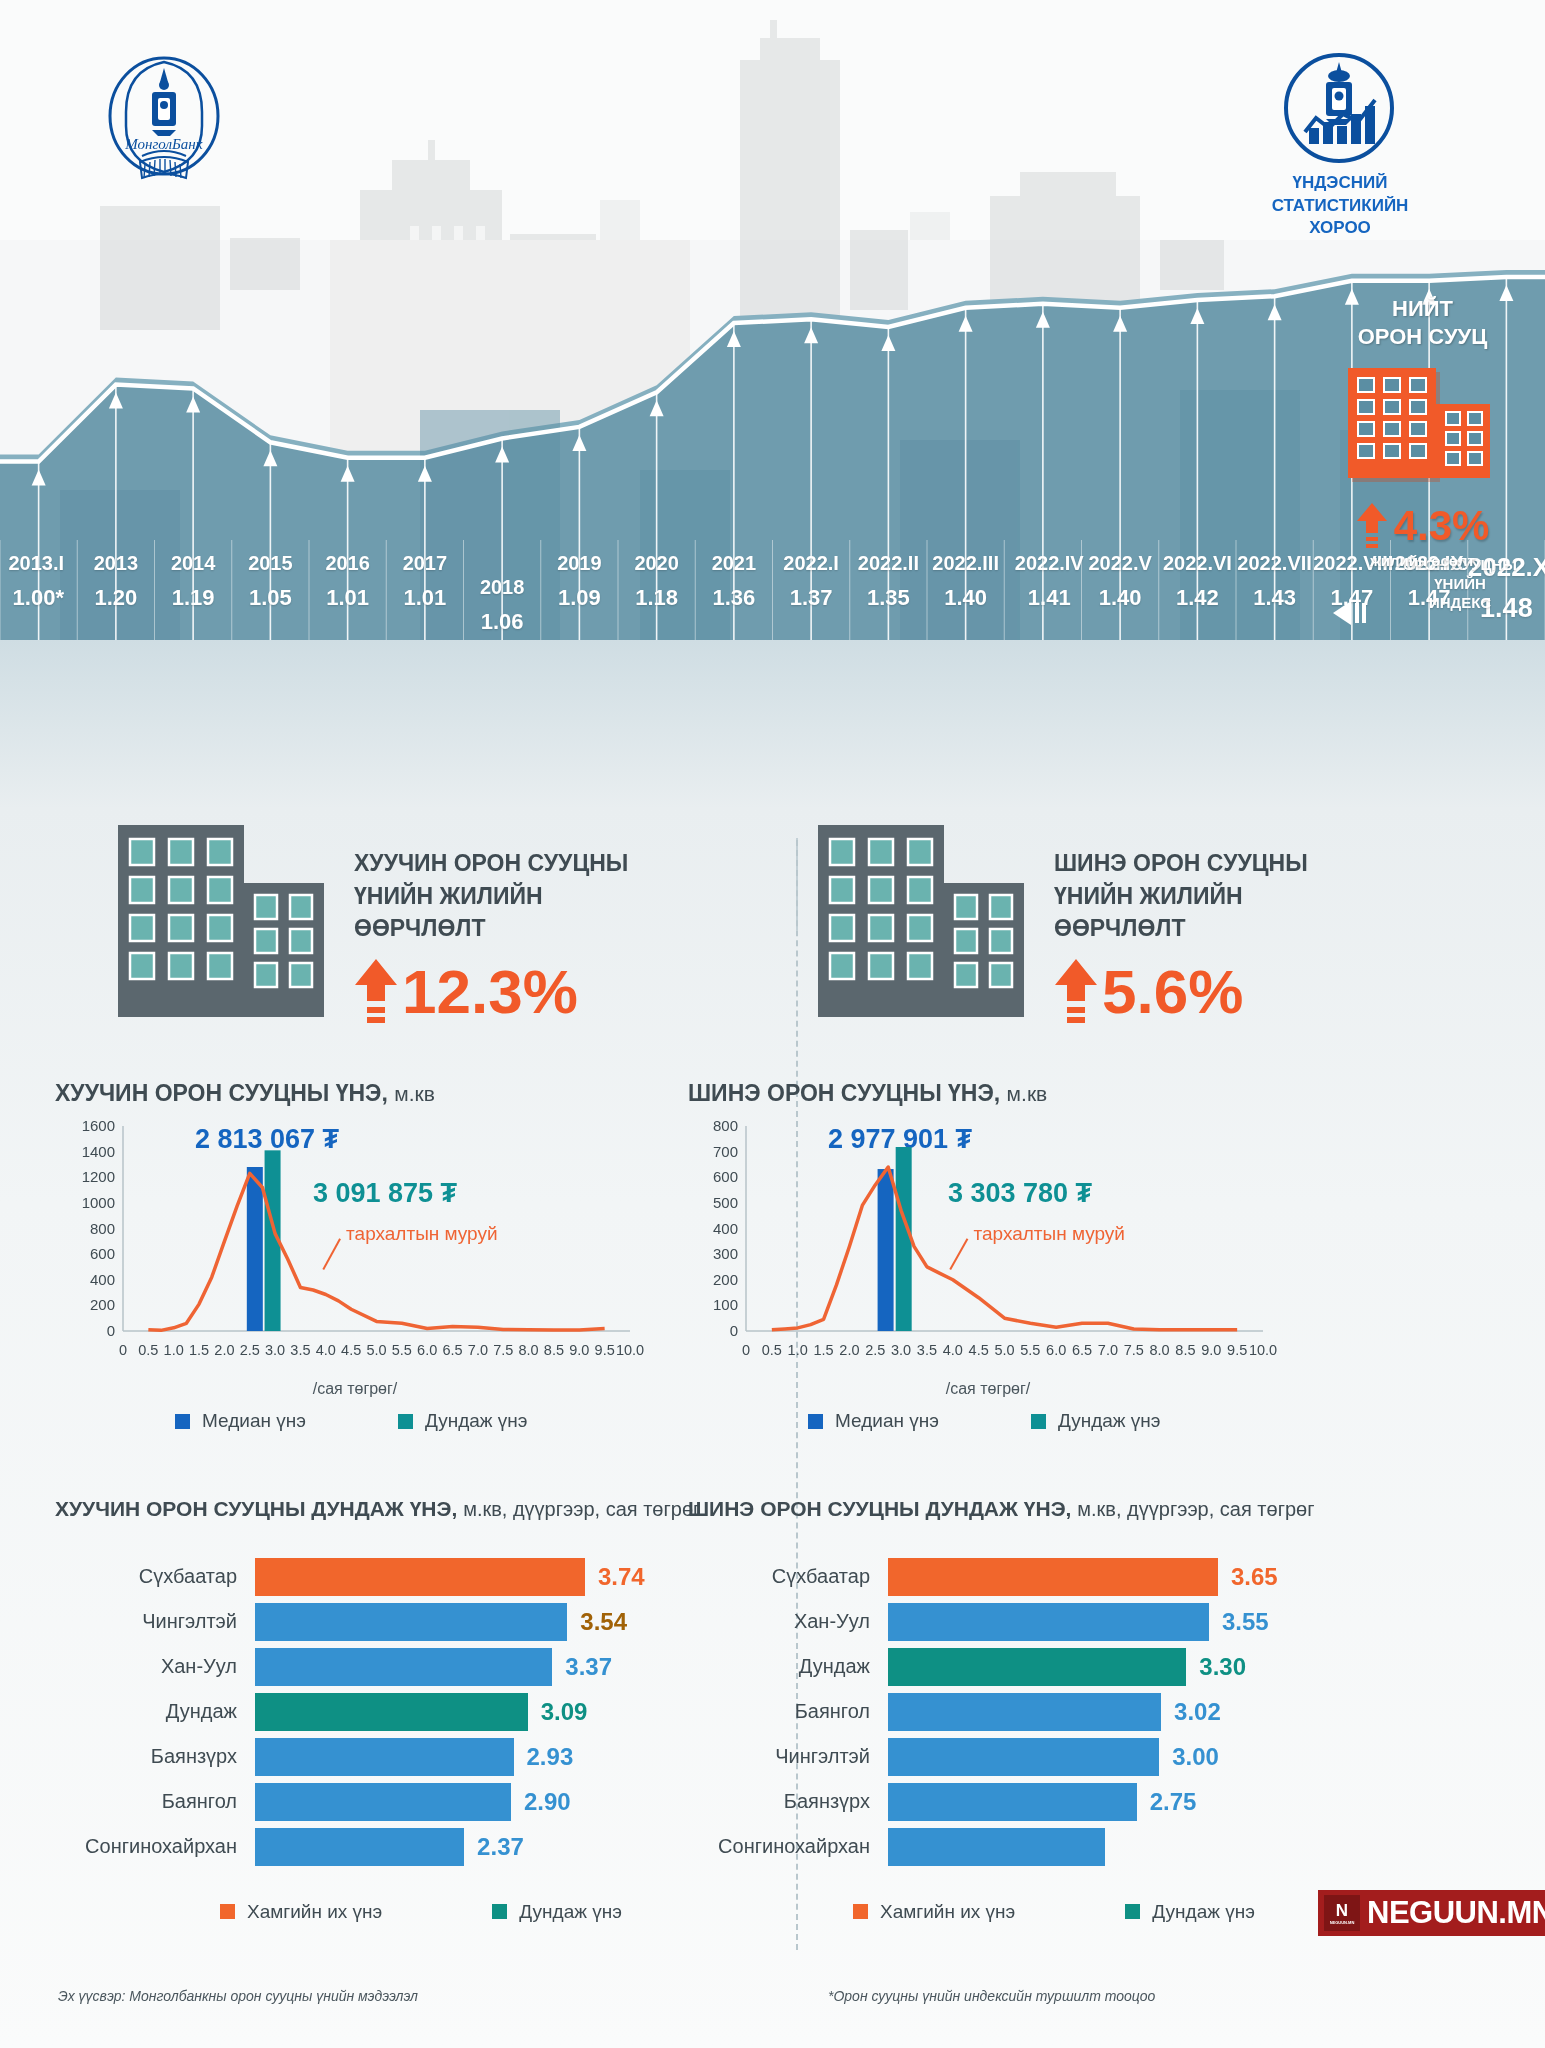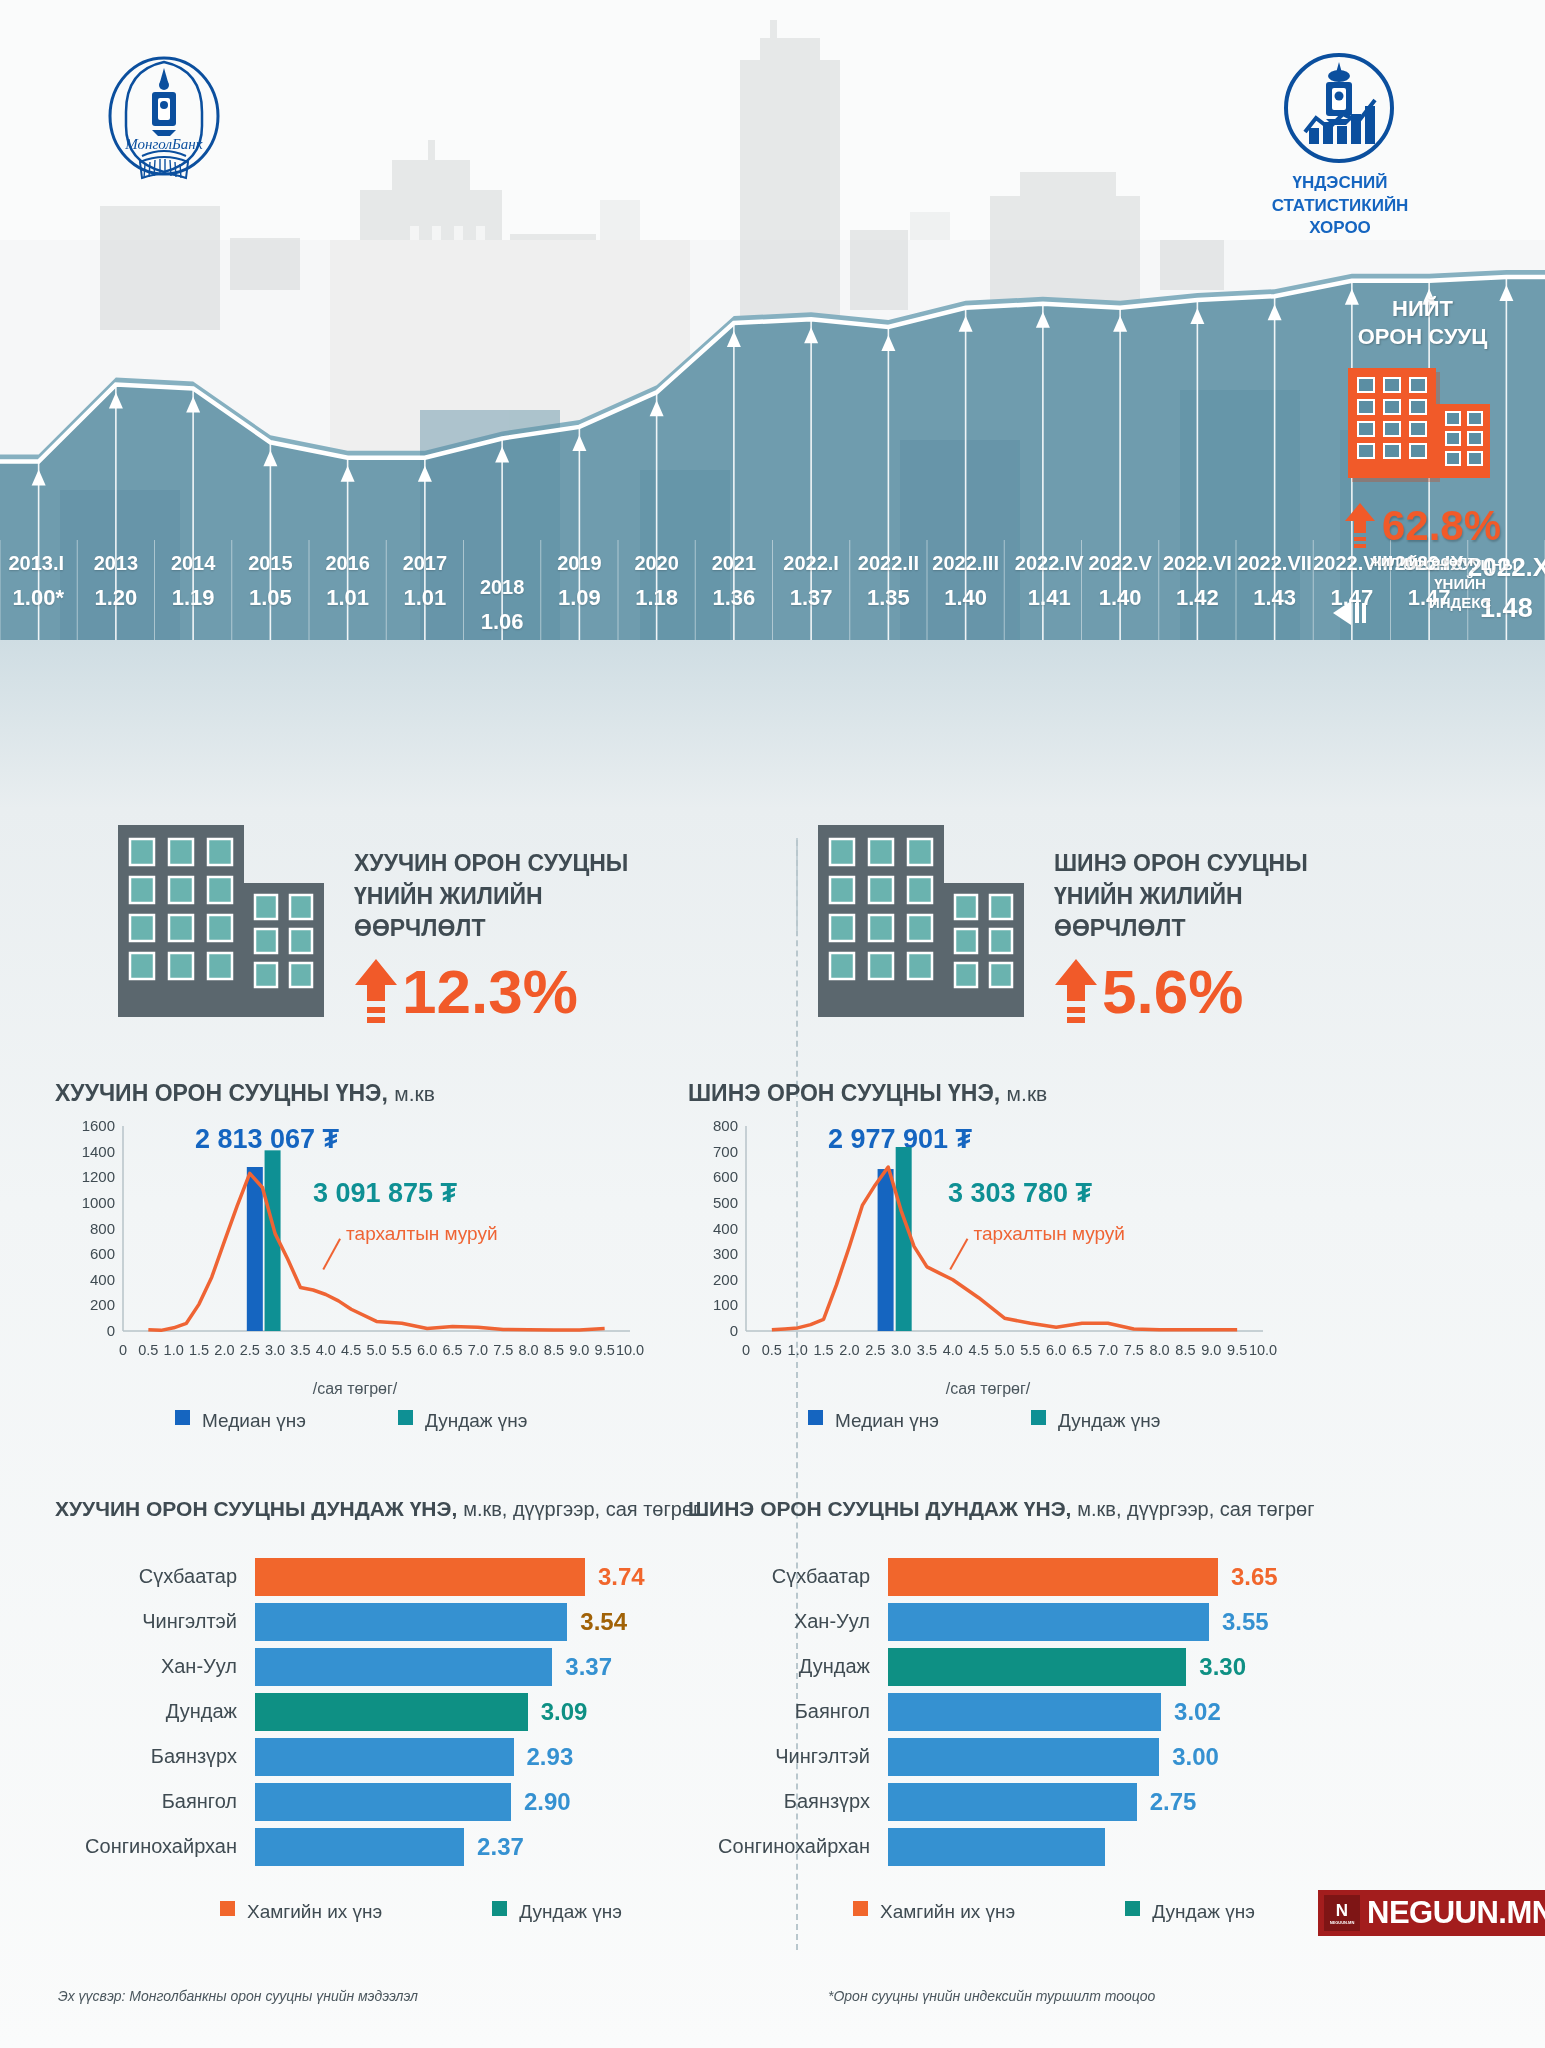--- a/index.html
+++ b/index.html
@@ -93,21 +93,21 @@
   .dist { position:absolute; width:740px; height:350px; }
   .dist-left { left: 55px; top: 1080px; }
   .dist-right { left: 648px; top: 1080px; }
   .sec-title { font-size:23px; font-weight:bold; color:#3f4b52; }
   .sec-title .light { font-weight:normal; font-size:21px; }
   .price-median { position:absolute; font-size:27px; font-weight:bold; color:#1565c0; }
   .price-mean { position:absolute; font-size:27px; font-weight:bold; color:#0e9094; }
   .dist-svg { position:absolute; }
   .axis-note { position:absolute; font-size:16px; color:#4a565d; }
   .legend-row { position:absolute; display:flex; gap:92px; align-items:center; }
-  .lg { display:flex; align-items:flex-start; gap:12px; font-size:19px; color:#3f4b52; }
+  .lg { display:flex; align-items:center; gap:12px; font-size:19px; color:#3f4b52; }
   .sw { width:15px; height:15px; display:inline-block; }
 
   
   .dbars { position:absolute; width:740px; }
   .dbars-left { left: 55px; top: 1495px; }
   .dbars-right { left: 648px; top: 1495px; }
   .dbars-title { font-size:21px; font-weight:bold; color:#3f4b52; line-height:1.38; }
   .dbars-title .light { font-weight:normal; font-size:20px; }
   .brow { display:flex; align-items:center; height:38px; margin-bottom:7px; }
   .blabel { width:200px; text-align:right; padding-right:18px; font-size:20px; color:#3f4b52; }
@@ -437,21 +437,21 @@
       <rect x="98" y="84" width="14" height="13"></rect>
         <rect x="120" y="84" width="14" height="13"></rect>
     </g>
   </svg>
   <div class="pct-row">
     <svg width="32" height="46" viewBox="0 0 32 46">
       <path d="M16 0 L31 18 L22 18 L22 30 L10 30 L10 18 L1 18 Z" fill="#f15a29"></path>
       <rect x="10" y="34" width="12" height="4" fill="#f15a29"></rect>
       <rect x="10" y="41" width="12" height="4" fill="#f15a29"></rect>
     </svg>
-    <span class="pct-val">62.8%</span>
+    <span class="pct-val">4.3%</span>
   </div>
   <div class="pct-note">жилийн өсөлт</div>
 </div>
 
 <div class="mid"></div>
 <div class="divider-top"></div>
 <div class="divider"></div>
 
 <div class="growth-panel growth-left">
   <div class="growth-flex">

